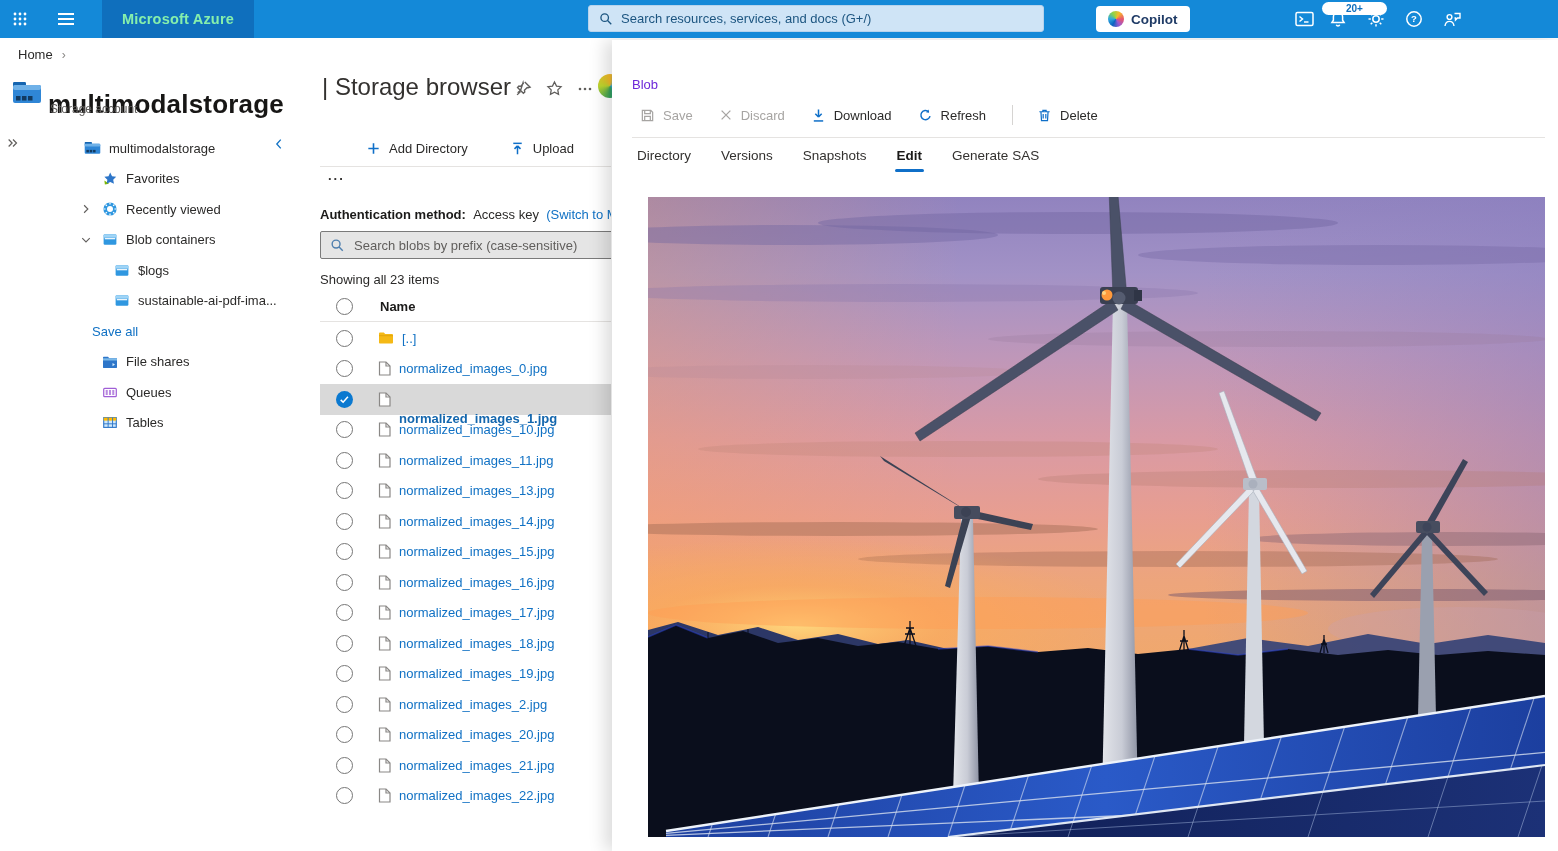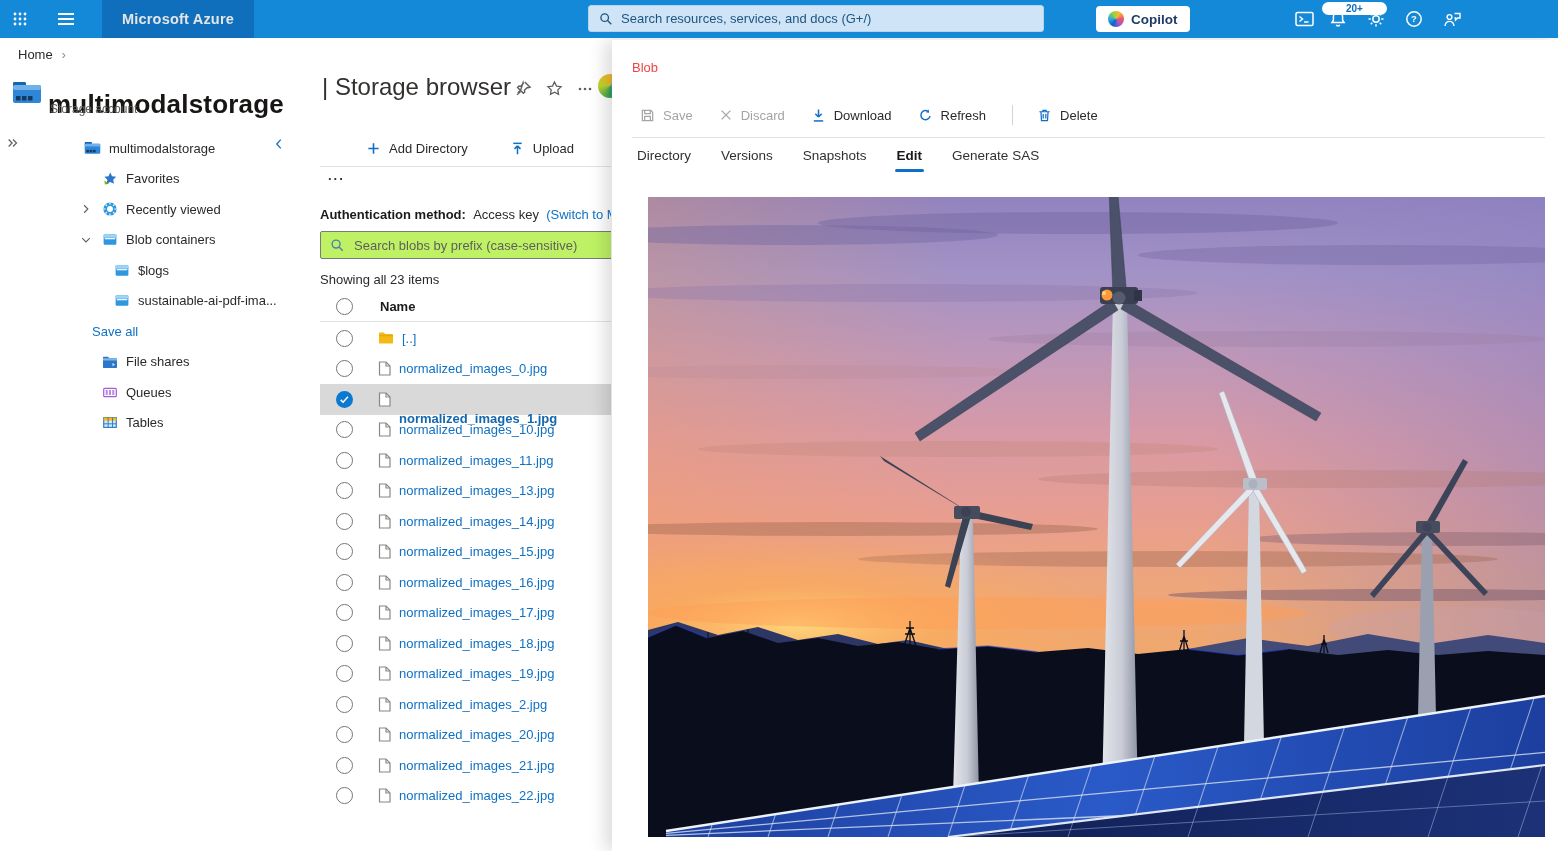--- a/index.html
+++ b/index.html
@@ -3,21 +3,21 @@
 <meta charset="utf-8">
 <style>
   html,body{margin:0;padding:0;background:#fff;}
   #app{position:relative;width:1558px;height:851px;overflow:hidden;
        font-family:"Liberation Sans",sans-serif;font-size:13px;color:#2b2a29;background:#fff;}
   
   #topbar{position:absolute;left:0;top:0;width:1558px;height:38px;background:#1489d8;display:flex;align-items:center;z-index:60;}
   .tb-btn{height:38px;display:flex;align-items:center;justify-content:center;cursor:pointer;}
   #tb-apps{width:36px;margin-left:2px;}
   #tb-burger{width:40px;margin-left:8px;}
-  #tb-brand{height:38px;padding:0 20px;margin-left:16px;background:#0f6fbd;color:#e5e5e5;
+  #tb-brand{height:38px;padding:0 20px;margin-left:16px;background:#0f6fbd;color:#86efac;
             font-weight:700;font-size:14.5px;display:flex;align-items:center;letter-spacing:.2px;}
   #tb-search{position:absolute;left:588px;top:5px;width:456px;height:27px;background:#cfe4f6;
              border:1px solid #b7d3ec;border-radius:3px;display:flex;align-items:center;box-sizing:border-box;}
   #tb-search svg{margin:0 6px 0 10px;flex:0 0 auto;}
   #tb-search input{flex:1;background:transparent;border:none;outline:none;font-family:inherit;
                    font-size:13px;color:#14436b;}
   #tb-search input::placeholder{color:#1c5580;opacity:1;}
   #tb-copilot{position:absolute;left:1096px;top:6px;height:26px;padding:0 12px;background:#fff;border-radius:4px;
               display:flex;align-items:center;gap:7px;font-weight:700;color:#1f3b66;font-size:13.5px;cursor:pointer;}
   .copilot-logo{width:16px;height:16px;border-radius:50%;
@@ -49,41 +49,41 @@
   
   #explorer{position:absolute;left:320px;top:130px;width:291px;height:721px;overflow:hidden;z-index:5;}
   #ex-toolbar{position:absolute;left:16px;top:4px;height:28px;display:flex;align-items:center;gap:12px;white-space:nowrap;}
   .ex-tb-btn{display:flex;align-items:center;gap:8px;margin-left:30px;cursor:pointer;color:#2b2a29;}
   #ex-divider{position:absolute;left:0;top:36px;width:291px;border-top:1px solid #e5e3e1;}
   #ex-overflow{position:absolute;left:8px;top:38px;font-weight:700;letter-spacing:2px;color:#33312f;cursor:pointer;}
   #ex-auth{position:absolute;left:0;top:77px;white-space:nowrap;}
   #ex-auth b{color:#1b1a19;}
   #ex-auth .lnk{color:#1071c4;cursor:pointer;}
   #ex-search{position:absolute;left:0;top:101px;width:330px;height:28px;border:1px solid #7a7a7a;border-radius:2px;
-             background:#bef264;display:flex;align-items:center;box-sizing:border-box;}
+             background:#e5e5e5;display:flex;align-items:center;box-sizing:border-box;}
   #ex-search svg{margin:0 7px 0 9px;flex:0 0 auto;}
   #ex-search input{flex:1;border:none;outline:none;font-family:inherit;font-size:13px;color:#333;background:transparent;}
   #ex-search input::placeholder{color:#605e5c;opacity:1;}
   #ex-count{position:absolute;left:0;top:142px;color:#2b2a29;}
   #list-head{position:absolute;left:0;top:162px;width:291px;height:30px;display:flex;align-items:center;
              border-bottom:1px solid #e5e3e1;box-sizing:border-box;}
   #file-rows{position:absolute;left:0;top:193px;width:291px;}
   .frow{height:30.5px;display:flex;align-items:center;cursor:pointer;}
   .frow.sel{background:#d9d9d9;}
   .rcirc{width:17px;height:17px;border:1.5px solid #767676;border-radius:50%;margin-left:16px;
          box-sizing:border-box;flex:0 0 auto;cursor:pointer;background:#fff;}
   .rcirc.checked{background:#0b79d0;border:none;display:flex;align-items:center;justify-content:center;}
   .ficon{margin-left:25px;display:flex;align-items:center;flex:0 0 auto;}
   .fname{margin-left:8px;color:#1071c4;white-space:nowrap;}
   .frow.sel .fname{font-weight:700;color:#1467ae;margin-top:38px;}
   #col-name{margin-left:27px;font-weight:700;color:#1b1a19;cursor:pointer;}
   
   #blob-panel{position:absolute;left:612px;top:40px;width:946px;height:811px;background:#fff;z-index:30;
               box-shadow:-7px 0 16px rgba(0,0,0,.14);}
-  #bp-title{position:absolute;left:20px;top:20px;font-size:13px;color:#ef4444;}
+  #bp-title{position:absolute;left:20px;top:37px;font-size:13px;color:#6d28d9;}
   #bp-toolbar{position:absolute;left:28px;top:62px;height:26px;display:flex;align-items:center;}
   .bp-btn{display:flex;align-items:flex-start;gap:8px;margin-right:26px;cursor:pointer;color:#2b2a29;font-size:13px;}
   .bp-btn.disabled{color:#a6a4a2;cursor:default;}
   .bp-sep{width:1px;height:20px;background:#d6d4d2;margin:0 24px 0 0;}
   #bp-divider{position:absolute;left:20px;top:97px;right:13px;border-top:1px solid #e5e3e1;}
   #bp-tabs{position:absolute;left:25px;top:108px;display:flex;gap:30px;}
   .bp-tab{padding-bottom:9px;cursor:pointer;color:#33312f;font-size:13.5px;position:relative;}
   .bp-tab.active{font-weight:700;color:#1b1a19;}
   .bp-tab.active::after{content:"";position:absolute;left:-2px;right:-2px;bottom:0;height:3px;background:#0f6fc8;border-radius:2px;}
   #bp-image{position:absolute;left:36px;top:157px;width:897px;height:640px;overflow:hidden;background:#000;}

